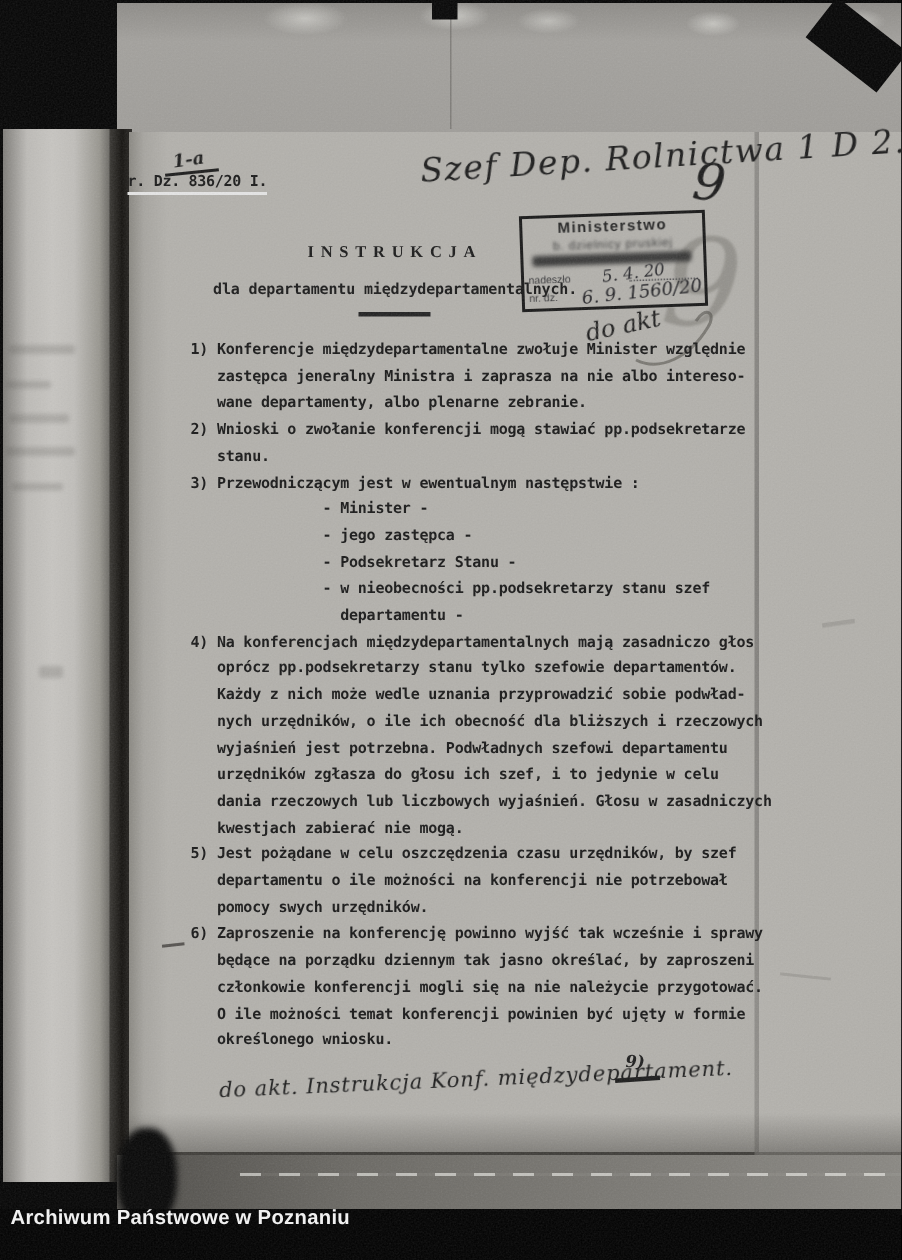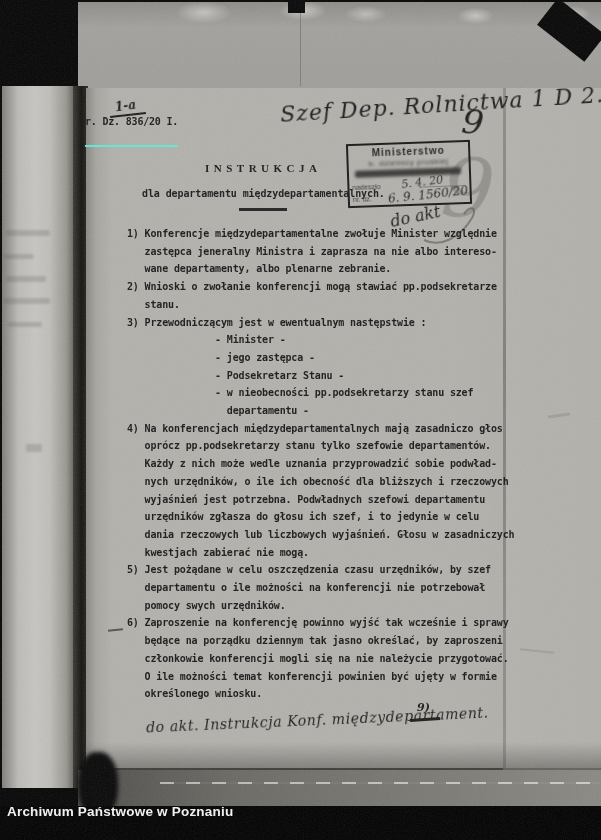--- a/index.html
+++ b/index.html
@@ -49,21 +49,21 @@
     filter:blur(.4px);
   }
   .black-blob{left:78px;top:752px;width:40px;height:66px;background:#070707;border-radius:45%;filter:blur(2px);}
   .watermark-bar{left:0;top:806px;width:601px;height:34px;background:#000;}
   .watermark-text{
     left:7px;top:804px;color:#f4f4f4;font-family:"Liberation Sans",sans-serif;
     font-weight:bold;font-size:13.5px;letter-spacing:.2px;
   }
   
   .typed{color:#1b1b1b;font-weight:bold;filter:blur(.25px);}
-  .ref-number{left:85px;top:116px;font-size:10px;letter-spacing:-.2px;border-bottom:2px solid #5eead4;padding-bottom:18px;}
+  .ref-number{left:85px;top:116px;font-size:10px;letter-spacing:-.2px;border-bottom:2px solid #e5e5e5;padding-bottom:1px;}
   .doc-title{left:205px;top:162px;font-size:11px;letter-spacing:4.5px;font-family:Liberation Serif, serif;}
   .doc-subtitle{left:142px;top:188px;font-size:10px;letter-spacing:-.1px;}
   .title-rule{left:239px;top:208px;width:48px;height:3px;background:#222;filter:blur(.4px);}
   .doc-body{
     left:127px;top:225px;width:404px;font-size:10px;line-height:17.7px;
     letter-spacing:-.15px;white-space:pre;color:#191919;font-weight:bold;filter:blur(.25px);
   }
   .margin-dash{left:108px;top:629px;width:15px;height:2px;background:#44423e;transform:rotate(-6deg);opacity:.85;}
   
   .hw{font-family:"DejaVu Serif",serif;font-style:italic;color:#1c1c1c;filter:blur(.3px);}

